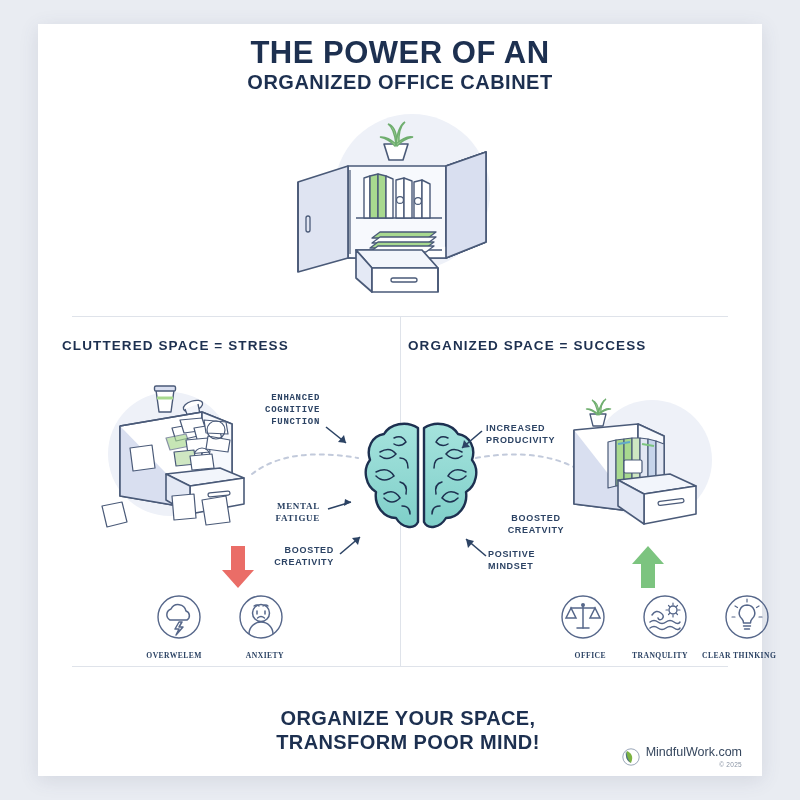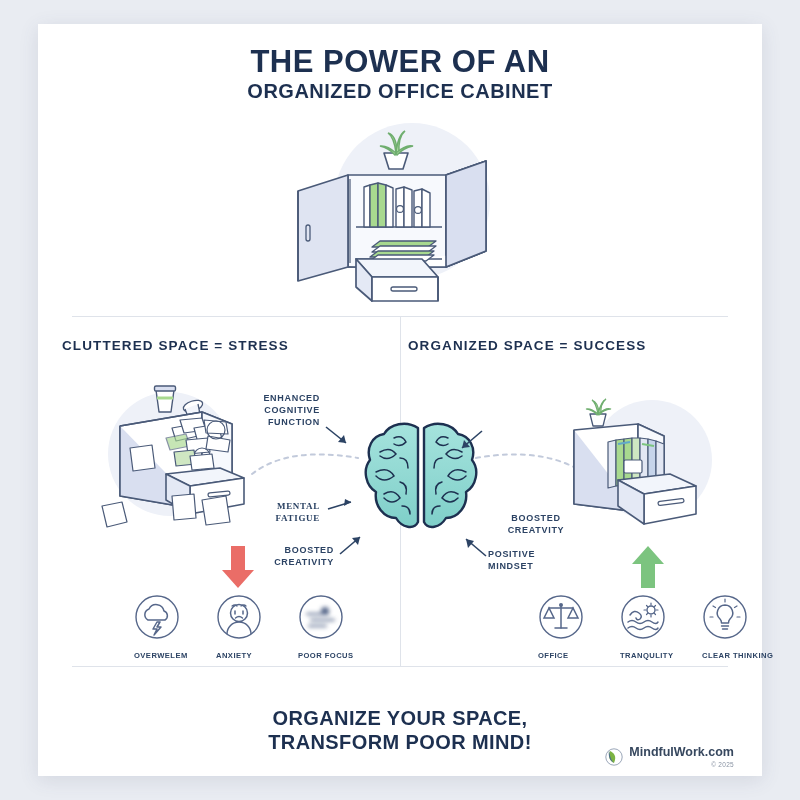--- a/index.html
+++ b/index.html
@@ -19,21 +19,21 @@
     top: 24px;
     width: 724px;
     height: 752px;
     background: #ffffff;
     box-shadow: 0 4px 18px rgba(70, 80, 110, 0.13);
   }
 
   
   .title-block {
     text-align: center;
-    padding-top: 20px;
+    padding-top: 11px;
   }
   .title-line {
     color: #1d3050;
     font-weight: bold;
     letter-spacing: 0.5px;
     line-height: 1.16;
   }
   .title-line.l1 { font-size: 31px; }
   .title-line.l2 { font-size: 20px; }
 
@@ -85,21 +85,21 @@
   .anno.l { text-align: left; }
   .anno.c { text-align: center; }
 
   
   .icon-row {
     position: absolute;
     display: flex;
     gap: 14px;
     align-items: flex-start;
   }
-  .icon-cell { width: 68px; text-align: left; }
+  .icon-cell { width: 68px; text-align: right; font-family: Liberation Serif, serif; }
   .icon-label {
     margin-top: 7px;
     font-size: 7.6px;
     font-weight: bold;
     letter-spacing: 0.45px;
     color: #2c4364;
     white-space: nowrap;
   }
 
   
@@ -116,21 +116,21 @@
     position: absolute;
     right: 28px;
     bottom: 8px;
     display: flex;
     align-items: center;
     gap: 6px;
   }
   .brand-text {
     font-size: 12.5px;
     color: #36475e;
-    font-weight: bold;
+    font-weight: normal;
     line-height: 1;
     text-align: right;
   }
   .brand-copy {
     font-size: 6.5px;
     color: #8a94a4;
     text-align: right;
     margin-top: 3px;
     letter-spacing: 0.3px;
   }
@@ -270,21 +270,21 @@
 
         <g stroke="#4a5a78" stroke-width="1.2" fill="#ffffff" stroke-linejoin="round">
           <path d="M82 112 L104 110 L106 134 L84 136 Z"></path>
           <path d="M112 116 L136 112 L140 138 L116 141 Z"></path>
           <path d="M12 122 L32 118 L37 138 L17 143 Z"></path>
           <path d="M40 64 L62 61 L65 84 L43 87 Z" fill="#ffffff"></path>
         </g>
       </svg>
     </div>
 
-    <div class="anno r" style="left:196px; top:76px; width:86px; white-space:pre-line;">ENHANCED
+    <div class="anno r" style="left:196px; top:76px; width:86px; white-space:pre-line;font-family:Liberation Mono, monospace;">ENHANCED
 COGNITIVE
 FUNCTION</div>
     <svg style="position:absolute; left:286px; top:108px;" width="30" height="26">
       <path d="M2 3 L22 19" stroke="#2c4364" stroke-width="1.6" fill="none"></path>
       <path d="M22 19 L14 18 L20 11 Z" fill="#2c4364"></path>
     </svg>
 
     <div class="anno r" style="left:196px; top:184px; width:86px; white-space:pre-line;font-family:Liberation Serif, serif;">MENTAL
 FATIGUE</div>
     <svg style="position:absolute; left:288px; top:182px;" width="32" height="16">
@@ -332,20 +332,22 @@
     </div>
 
     <svg style="position:absolute; left:210px; top:128px;" width="120" height="40">
       <path d="M4 30 Q40 2 110 14" stroke="#c2cadb" stroke-width="2" fill="none" stroke-dasharray="4 5" stroke-linecap="round"></path>
     </svg>
 
     <svg style="position:absolute; left:434px; top:128px;" width="120" height="40">
       <path d="M4 14 Q72 2 114 30" stroke="#c2cadb" stroke-width="2" fill="none" stroke-dasharray="4 5" stroke-linecap="round"></path>
     </svg>
 
+    <div class="anno l" style="left:448px; top:106px; width:106px; white-space:pre-line;">INCREASED
+PRODUCIVITY</div>
     <svg style="position:absolute; left:420px; top:112px;" width="28" height="26">
       <path d="M24 3 L4 20" stroke="#2c4364" stroke-width="1.6" fill="none"></path>
       <path d="M4 20 L6 12 L12 19 Z" fill="#2c4364"></path>
     </svg>
 
     <div class="anno c" style="left:450px; top:196px; width:96px; white-space:pre-line;">BOOSTED
 CREATVITY</div>
 
     <div class="anno l" style="left:450px; top:232px; width:90px; white-space:pre-line;">POSITIVE
 MINDSET</div>
@@ -422,37 +424,20 @@
       <div class="icon-cell">
         <svg width="46" height="46" viewBox="0 0 46 46">
           <circle cx="23" cy="23" r="21" fill="none" stroke="#56678a" stroke-width="1.4"></circle>
           <circle cx="23" cy="19" r="8.5" fill="none" stroke="#56678a" stroke-width="1.5"></circle>
           <path d="M11 40 a12 12 0 0 1 24 0" fill="none" stroke="#56678a" stroke-width="1.5"></path>
           <path d="M19 17 l0 3 M27 17 l0 3" stroke="#56678a" stroke-width="1.5" stroke-linecap="round"></path>
           <path d="M19.5 24 q3.5 -3 7 0" fill="none" stroke="#56678a" stroke-width="1.4" stroke-linecap="round"></path>
           <path d="M16 12 q3 -2 5 0 M25 12 q3 -2 5 0" fill="none" stroke="#56678a" stroke-width="1.3" stroke-linecap="round"></path>
         </svg>
         <div class="icon-label">ANXIETY</div>
-      </div>
-      <div class="icon-cell">
-        <svg width="46" height="46" viewBox="0 0 46 46">
-          <defs>
-            <filter id="blurf" x="-50%" y="-50%" width="200%" height="200%">
-              <feGaussianBlur stdDeviation="2.1"></feGaussianBlur>
-            </filter>
-          </defs>
-          <circle cx="23" cy="23" r="21" fill="none" stroke="#56678a" stroke-width="1.4"></circle>
-          <g filter="url(#blurf)" stroke="#56678a" stroke-width="2" fill="none" stroke-linecap="round">
-            <path d="M9 20 L30 20"></path>
-            <path d="M13 26 L36 26"></path>
-            <path d="M11 32 L28 32"></path>
-            <circle cx="27" cy="17" r="4" fill="#56678a" stroke="none"></circle>
-          </g>
-        </svg>
-        <div class="icon-label">POOR FOCUS</div>
       </div>
     </div>
 
     <div class="icon-row" style="left:500px; top:278px;">
       <div class="icon-cell">
         <svg width="46" height="46" viewBox="0 0 46 46">
           <circle cx="23" cy="23" r="21" fill="none" stroke="#56678a" stroke-width="1.4"></circle>
           <g stroke="#56678a" stroke-width="1.5" fill="none" stroke-linecap="round">
             <path d="M23 11 L23 34"></path>
             <path d="M11 14 L35 14"></path>
@@ -488,21 +473,21 @@
           <g stroke="#56678a" stroke-width="1.2" stroke-linecap="round">
             <path d="M23 5 L23 8 M11 12 L13.5 13.5 M35 12 L32.5 13.5 M8 23 L11 23 M38 23 L35 23"></path>
           </g>
         </svg>
         <div class="icon-label">CLEAR THINKING</div>
       </div>
     </div>
 
   </div>
 
-  <div class="footer" style="position:absolute; top:660px; left:0; width:724px; height:92px;">
+  <div class="footer" style="position:absolute; top:660px; left:0; width:724px; height:92px;padding-left:8px;">
     <div class="foot-line" style="margin-top:22px;">ORGANIZE YOUR SPACE,</div>
     <div class="foot-line">TRANSFORM POOR MIND!</div>
     <div class="brand">
       <svg width="18" height="18" viewBox="0 0 18 18">
         <circle cx="9" cy="9" r="8.2" fill="none" stroke="#9aa6b8" stroke-width="1"></circle>
         <path d="M9 15 C4 13 3 7 5 3 C9 5 12 8 9 15 Z" fill="#7cb342"></path>
         <path d="M9 15 C5 11 5 6 4 3 C3 8 5 13 9 15 Z" fill="#4e6e8c"></path>
       </svg>
       <div>
         <div class="brand-text">MindfulWork.com</div>

